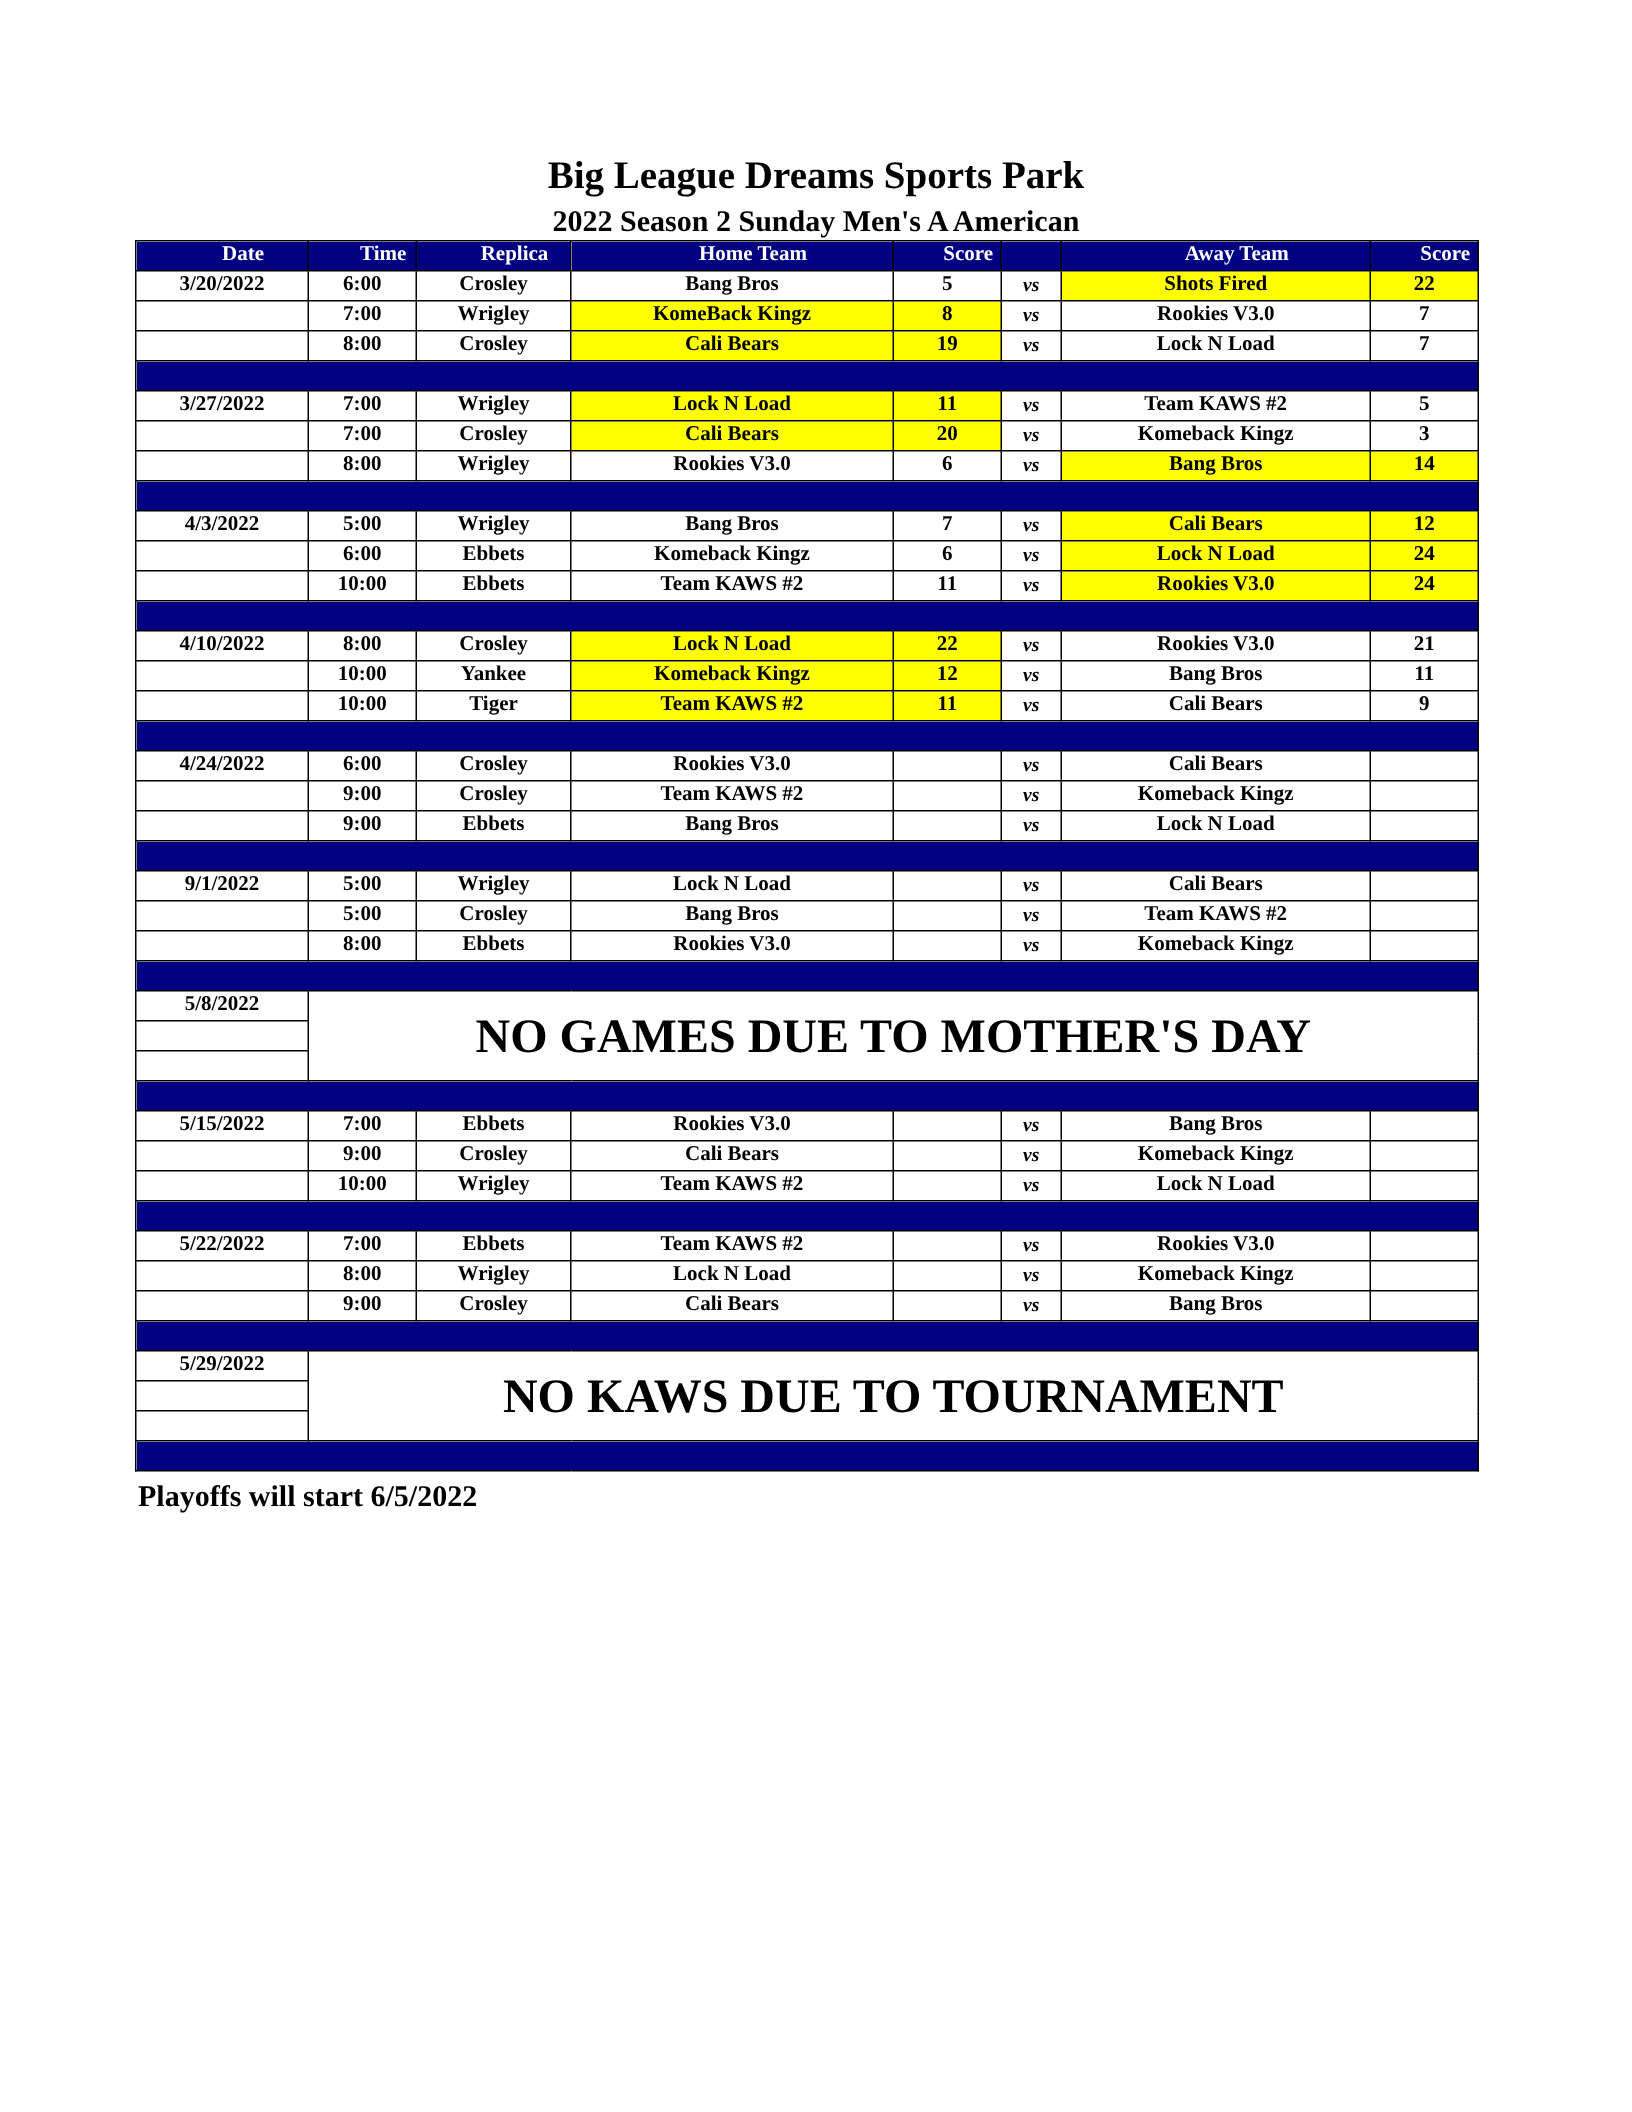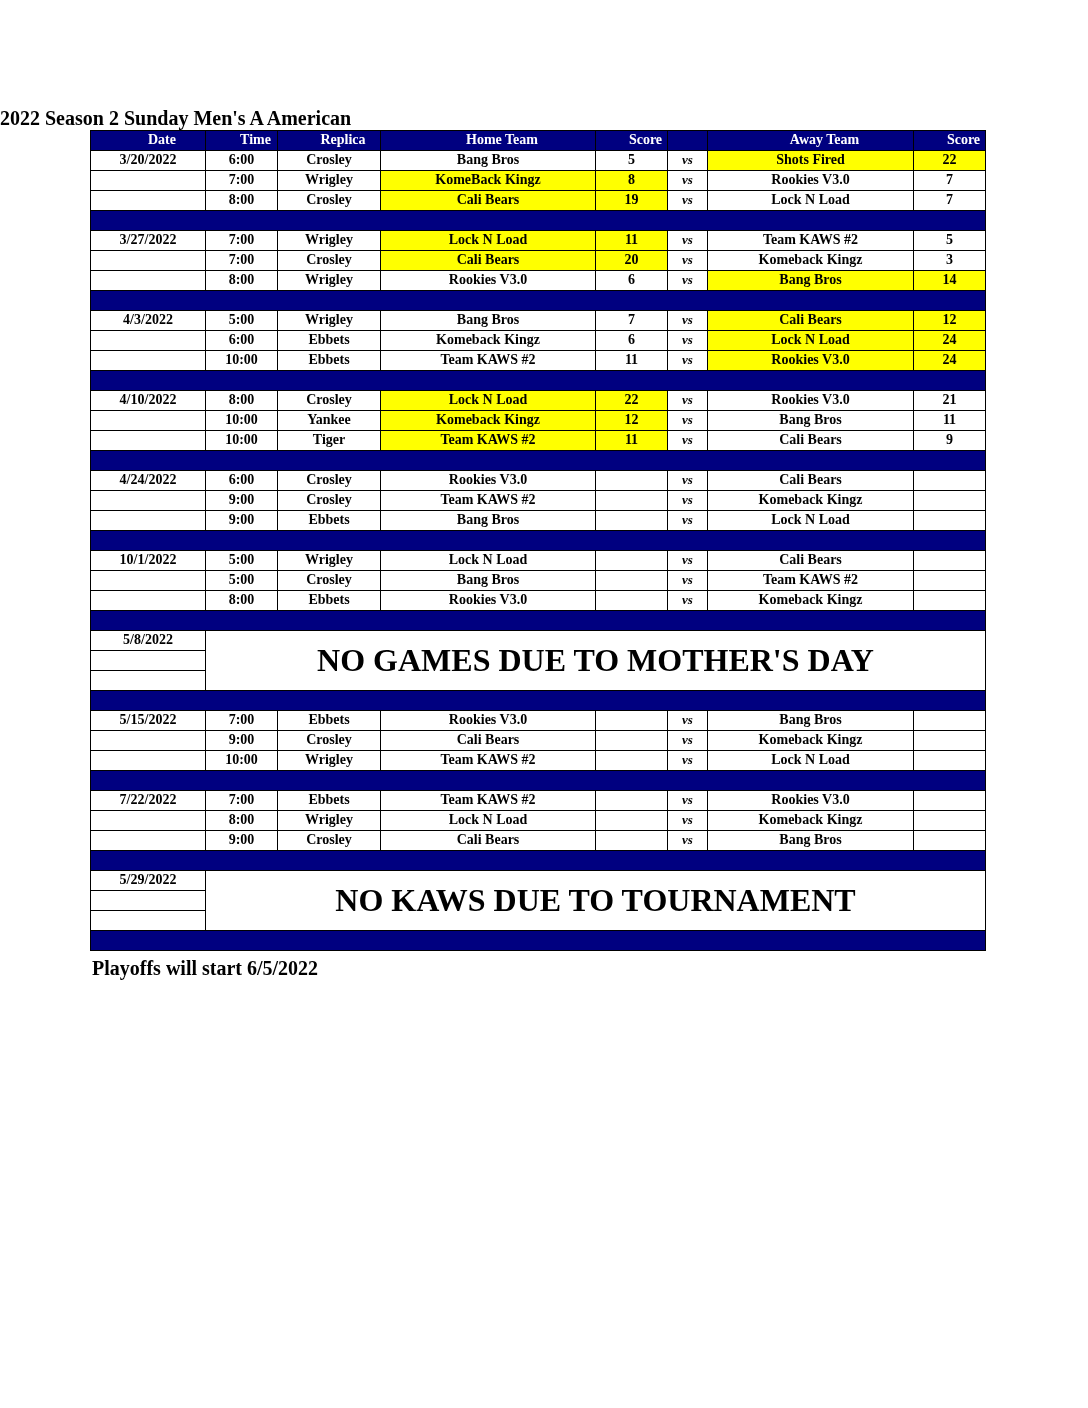--- a/index.html
+++ b/index.html
@@ -9,21 +9,21 @@
     --border:#000000;
   }
   *{box-sizing:border-box;}
   html,body{margin:0;padding:0;}
   body{
     width:1088px;height:1408px;background:#ffffff;color:#000;
     font-family:"Liberation Serif", serif;
   }
   .page{padding-top:102px;}
   .title{margin:0;text-align:center;font-size:26px;font-weight:bold;}
-  .subtitle{margin:5px 0 0;text-align:left;font-size:20px;font-weight:bold;}
+  .subtitle{margin:5px 0 0;text-align:center;font-size:20px;font-weight:bold;}
   .note{margin:7px 0 5px;text-align:center;font-size:15px;font-weight:bold;font-style:italic;}
   table.schedule{
     border-collapse:collapse;table-layout:fixed;
     margin-left:90px;width:895px;
   }
   .schedule th,.schedule td{
     border:1px solid var(--border);
     font-weight:bold;font-size:14px;text-align:center;
     height:20px;padding:0 2px;line-height:1.15;
     overflow:hidden;white-space:nowrap;
@@ -32,20 +32,21 @@
   .schedule td.sep{background:var(--navy);}
   .schedule td.win{background:var(--highlight);}
   .schedule td.vs-cell{font-style:italic;font-size:13px;border-top:1px solid var(--border);}
   .schedule td.notice-cell{font-size:32px;white-space:nowrap;}
   .footer{margin:6px 0 0 92px;font-weight:bold;font-size:20px;}
 </style>
 </head>
 <body>
 
 <div class="page">
+  <h1 class="title">Big League Dreams Sports Park</h1>
   <h2 class="subtitle">2022 Season 2 Sunday Men's A American</h2>
 
   <table class="schedule">
     <colgroup>
       <col style="width:115px">
       <col style="width:72px">
       <col style="width:103px">
       <col style="width:215px">
       <col style="width:72px">
       <col style="width:40px">
@@ -224,21 +225,21 @@
           <td>Bang Bros</td>
           <td></td>
           <td class="vs-cell">vs</td>
           <td>Lock N Load</td>
           <td></td>
         </tr>
         <tr>
           <td class="sep" colspan="8"></td>
         </tr>
         <tr>
-          <td class="date-cell">10/1/2022</td>
+          <td class="date-cell">9/1/2022</td>
           <td>5:00</td>
           <td>Wrigley</td>
           <td>Lock N Load</td>
           <td></td>
           <td class="vs-cell">vs</td>
           <td>Cali Bears</td>
           <td></td>
         </tr>
         <tr>
           <td class="date-cell"></td>
@@ -303,21 +304,21 @@
           <td>Team KAWS #2</td>
           <td></td>
           <td class="vs-cell">vs</td>
           <td>Lock N Load</td>
           <td></td>
         </tr>
         <tr>
           <td class="sep" colspan="8"></td>
         </tr>
         <tr>
-          <td class="date-cell">7/22/2022</td>
+          <td class="date-cell">5/22/2022</td>
           <td>7:00</td>
           <td>Ebbets</td>
           <td>Team KAWS #2</td>
           <td></td>
           <td class="vs-cell">vs</td>
           <td>Rookies V3.0</td>
           <td></td>
         </tr>
         <tr>
           <td class="date-cell"></td>

